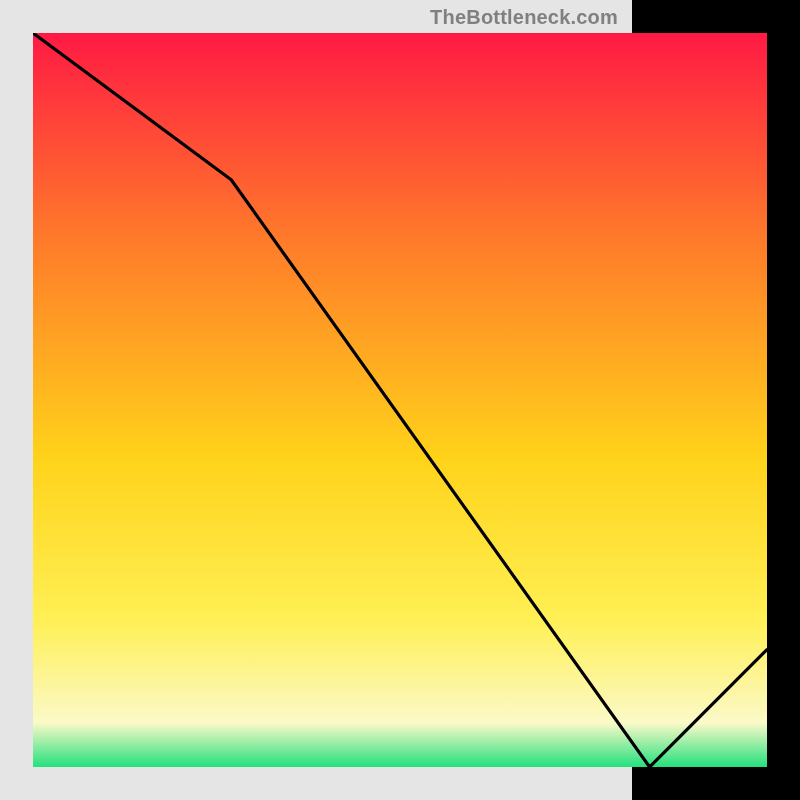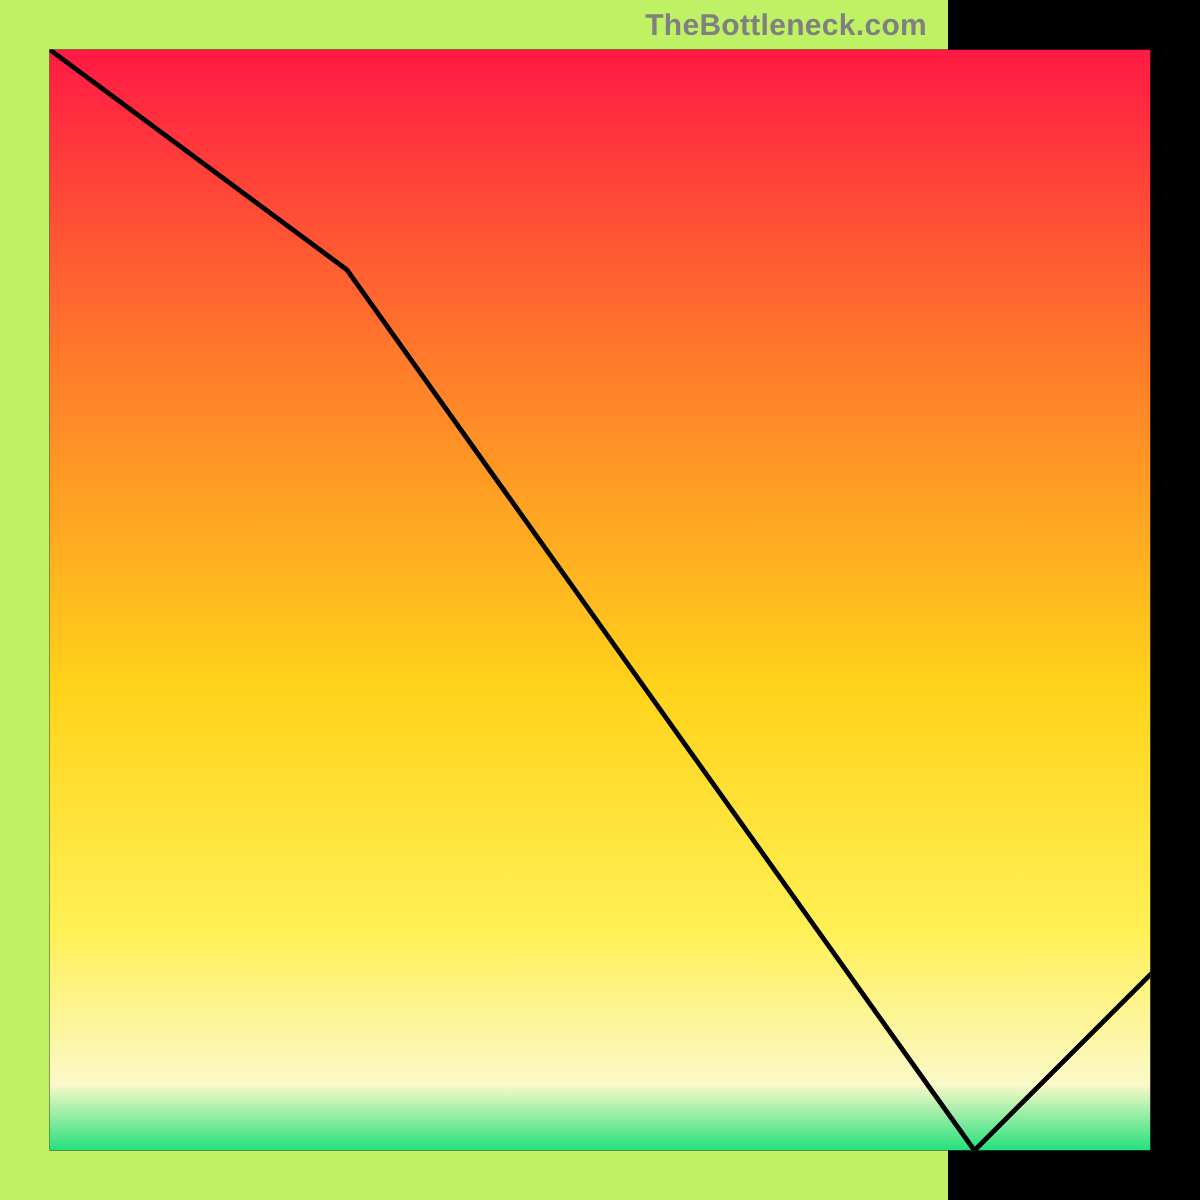--- a/index.html
+++ b/index.html
@@ -8,21 +8,21 @@
     width: 800px;
     height: 800px;
     background: #000;
     font-family: Arial, Helvetica, sans-serif;
     overflow: hidden;
   }
   .page {
     position: relative;
     width: 632px;
     height: 800px;
-    background: #bef264;
+    background: #e5e5e5;
   }
   .attribution {
     position: absolute;
     top: 6px;
     right: 14px;
     color: #808080;
     font-size: 20px;
     font-weight: 600;
     letter-spacing: 0.2px;
   }

